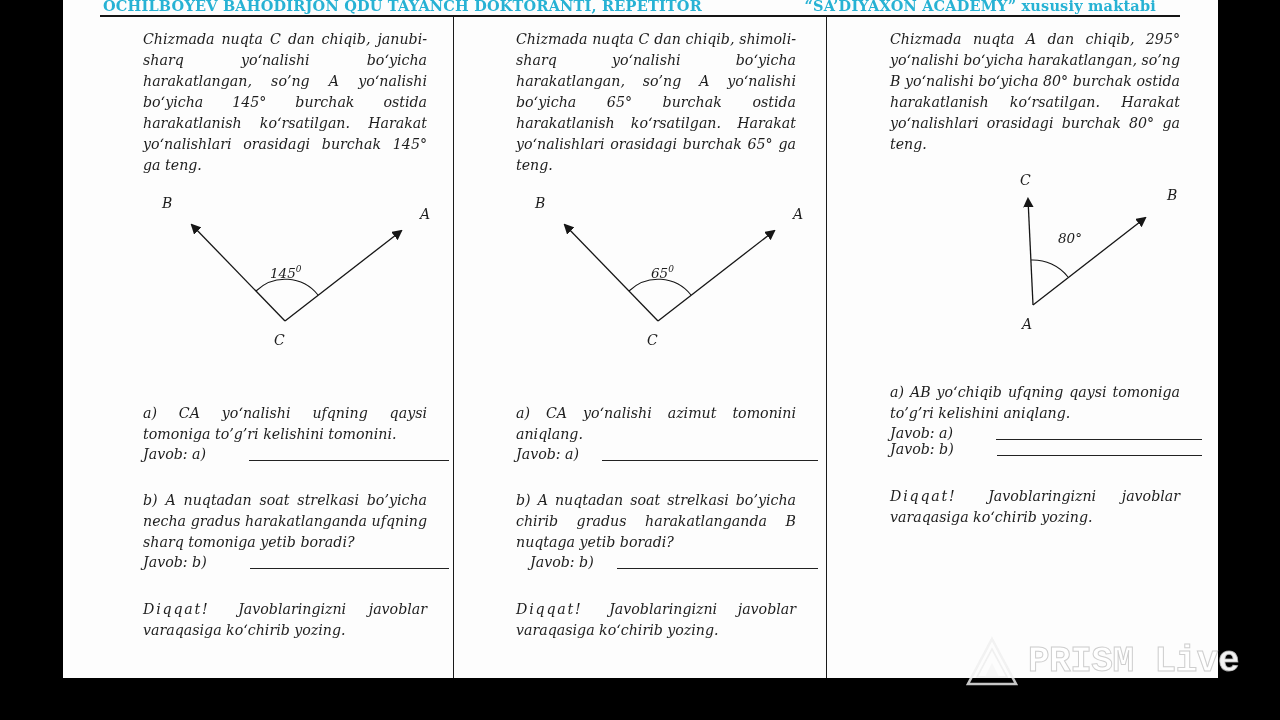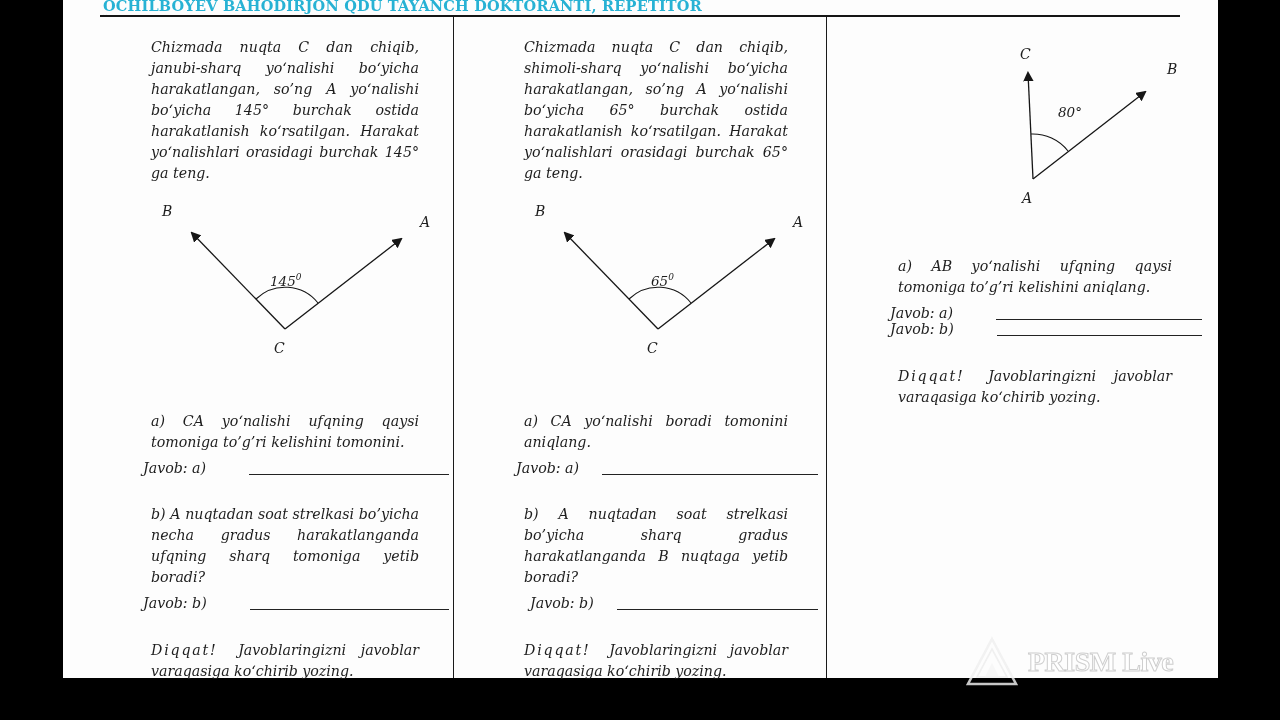--- a/index.html
+++ b/index.html
@@ -8,37 +8,37 @@
     font-family:"DejaVu Serif","Liberation Serif",serif;
   }
   .page {
     position:absolute; left:63px; top:0; width:1155px; height:678px;
     background:#fdfdfd; color:#1d1d1d;
   }
   
   .hdr {
     margin:0 38px 0 37px; height:15px; overflow:hidden;
     border-bottom:2px solid #151515;
-    display:flex; justify-content:space-between;flex-direction:column;
+    display:flex; justify-content:space-between;
   }
   .hdr .t {
     font-weight:bold; font-size:14.5px; line-height:19px; margin-top:-4px;
     color:#27b2d4; letter-spacing:0.2px; white-space:nowrap;
   }
   .hdr .t.left  { margin-left:3px; }
   .hdr .t.right { margin-right:24px; }
   
   .cols { display:flex; height:661px; }
   .col {
     box-sizing:border-box; font-style:italic; font-size:14.2px; line-height:21px;
   }
   .col-1 { width:391px; border-right:1.5px solid #1a1a1a; padding:12px 26px 0 80px; }
   .col-2 { width:373px; border-right:1.5px solid #1a1a1a; padding:12px 30px 4px 62px; }
   .col-3 { width:391px; padding:12px 38px 0 63px; }
-  .prob, .quest, .note { text-align:justify; margin:8px; }
+  .prob, .quest, .note { text-align:justify; margin:0; }
   .diagram { position:relative; margin-top:9px; height:172px; overflow:visible; }
   .diagram svg { position:absolute; top:3px; }
   .col-1 .diagram svg, .col-2 .diagram svg { left:7px; }
   .col-3 .diagram svg { left:0; }
   svg .ray { stroke:#161616; stroke-width:1.3; fill:none; }
   svg .arc { stroke:#161616; stroke-width:1.1; fill:none; }
   svg text { font-family:"DejaVu Serif","Liberation Serif",serif; font-style:italic; font-size:14px; fill:#1d1d1d; }
   svg .ang { font-size:13.5px; }
   svg .sup { font-size:9px; }
   .quest.qa { margin-top:46px; }
@@ -52,22 +52,22 @@
   .col-2 .ansline { margin-left:10px; }
   .col-2 .answer-row.b { padding-left:14px; }
   .note { margin-top:30px; }
   .note .intro { letter-spacing:1.8px; padding-right:6px;font-style:italic; }
   
   .wm {
     position:absolute; left:966px; top:636px; display:flex; align-items:center;
     gap:10px; z-index:5; pointer-events:none;
   }
   .wm-text {
-    font-family:Liberation Serif, serif; font-weight:bold;
-    font-size:28px; line-height:52px; color:rgba(255,255,255,0.95);
+    font-family:Liberation Mono, monospace; font-weight:bold;
+    font-size:36px; line-height:52px; color:rgba(255,255,255,0.95);
     -webkit-text-stroke:1px rgba(190,190,190,0.75); letter-spacing:-0.5px; white-space:nowrap;
   }
   .wm-logo { opacity:0.92; }
 </style>
 </head>
 <body>
 
 <div class="page">
   <div class="hdr">
     <div class="t left">OCHILBOYEV BAHODIRJON QDU TAYANCH DOKTORANTI, REPETITOR</div>
@@ -118,51 +118,52 @@
           </defs>
           <line class="ray" x1="135" y1="133" x2="42" y2="37" marker-end="url(#ah2)"></line>
           <line class="ray" x1="135" y1="133" x2="251" y2="43" marker-end="url(#ah2)"></line>
           <path class="arc" d="M106 103 A 42 42 0 0 1 168 107"></path>
           <text x="12" y="20">B</text>
           <text x="270" y="31">A</text>
           <text x="124" y="157">C</text>
           <text class="ang" x="128" y="90"><tspan>65</tspan><tspan class="sup" dy="-6">0</tspan></text>
         </svg>
       </div>
-      <p class="quest qa">a) CA yo‘nalishi boradi tomonini aniqlang.</p>
+      <p class="quest qa">a) CA yo‘nalishi azimut tomonini aniqlang.</p>
       <div class="answer-row a">
         <span class="lbl">Javob: a)</span>
         <span class="ansline"></span>
       </div>
-      <p class="quest qb">b) A nuqtadan soat strelkasi bo’yicha sharq gradus harakatlanganda B nuqtaga yetib boradi?</p>
+      <p class="quest qb">b) A nuqtadan soat strelkasi bo’yicha chirib gradus harakatlanganda B nuqtaga yetib boradi?</p>
       <div class="answer-row b">
         <span class="lbl">Javob: b)</span>
         <span class="ansline"></span>
       </div>
       <p class="note"><span class="intro">Diqqat!</span> <span>Javoblaringizni javoblar varaqasiga ko‘chirib yozing.</span></p>
     </div>
 
     <div class="col col-3">
+      <p class="prob">Chizmada nuqta A dan chiqib, 295° yo‘nalishi bo‘yicha harakatlangan, so’ng B yo‘nalishi bo‘yicha 80° burchak ostida harakatlanish ko‘rsatilgan. Harakat yo‘nalishlari orasidagi burchak 80° ga teng.</p>
       <div class="diagram">
         <svg width="310" height="170" viewBox="0 0 310 170">
           <defs>
             <marker id="ah3" viewBox="0 0 10 10" refX="8" refY="5" markerWidth="8" markerHeight="8" orient="auto">
               <path d="M0,0 L10,5 L0,10 z" fill="#161616"></path>
             </marker>
           </defs>
           <line class="ray" x1="143" y1="138" x2="138" y2="32" marker-end="url(#ah3)"></line>
           <line class="ray" x1="143" y1="138" x2="255" y2="51" marker-end="url(#ah3)"></line>
           <path class="arc" d="M141 93 A 45 45 0 0 1 178 110"></path>
           <text x="130" y="18">C</text>
           <text x="277" y="33">B</text>
           <text x="132" y="162">A</text>
           <text class="ang" x="168" y="76"><tspan>80</tspan><tspan>°</tspan></text>
         </svg>
       </div>
-      <p class="quest qa">a) AB yo‘nalishi ufqning qaysi tomoniga to’g’ri kelishini aniqlang.</p>
+      <p class="quest qa">a) AB yo‘chiqib ufqning qaysi tomoniga to’g’ri kelishini aniqlang.</p>
       <div class="answer-row a">
         <span class="lbl">Javob: a)</span>
         <span class="ansline"></span>
       </div>
       <div class="answer-row b">
         <span class="lbl">Javob: b)</span>
         <span class="ansline"></span>
       </div>
       <p class="note"><span class="intro">Diqqat!</span> <span>Javoblaringizni javoblar varaqasiga ko‘chirib yozing.</span></p>
     </div>

